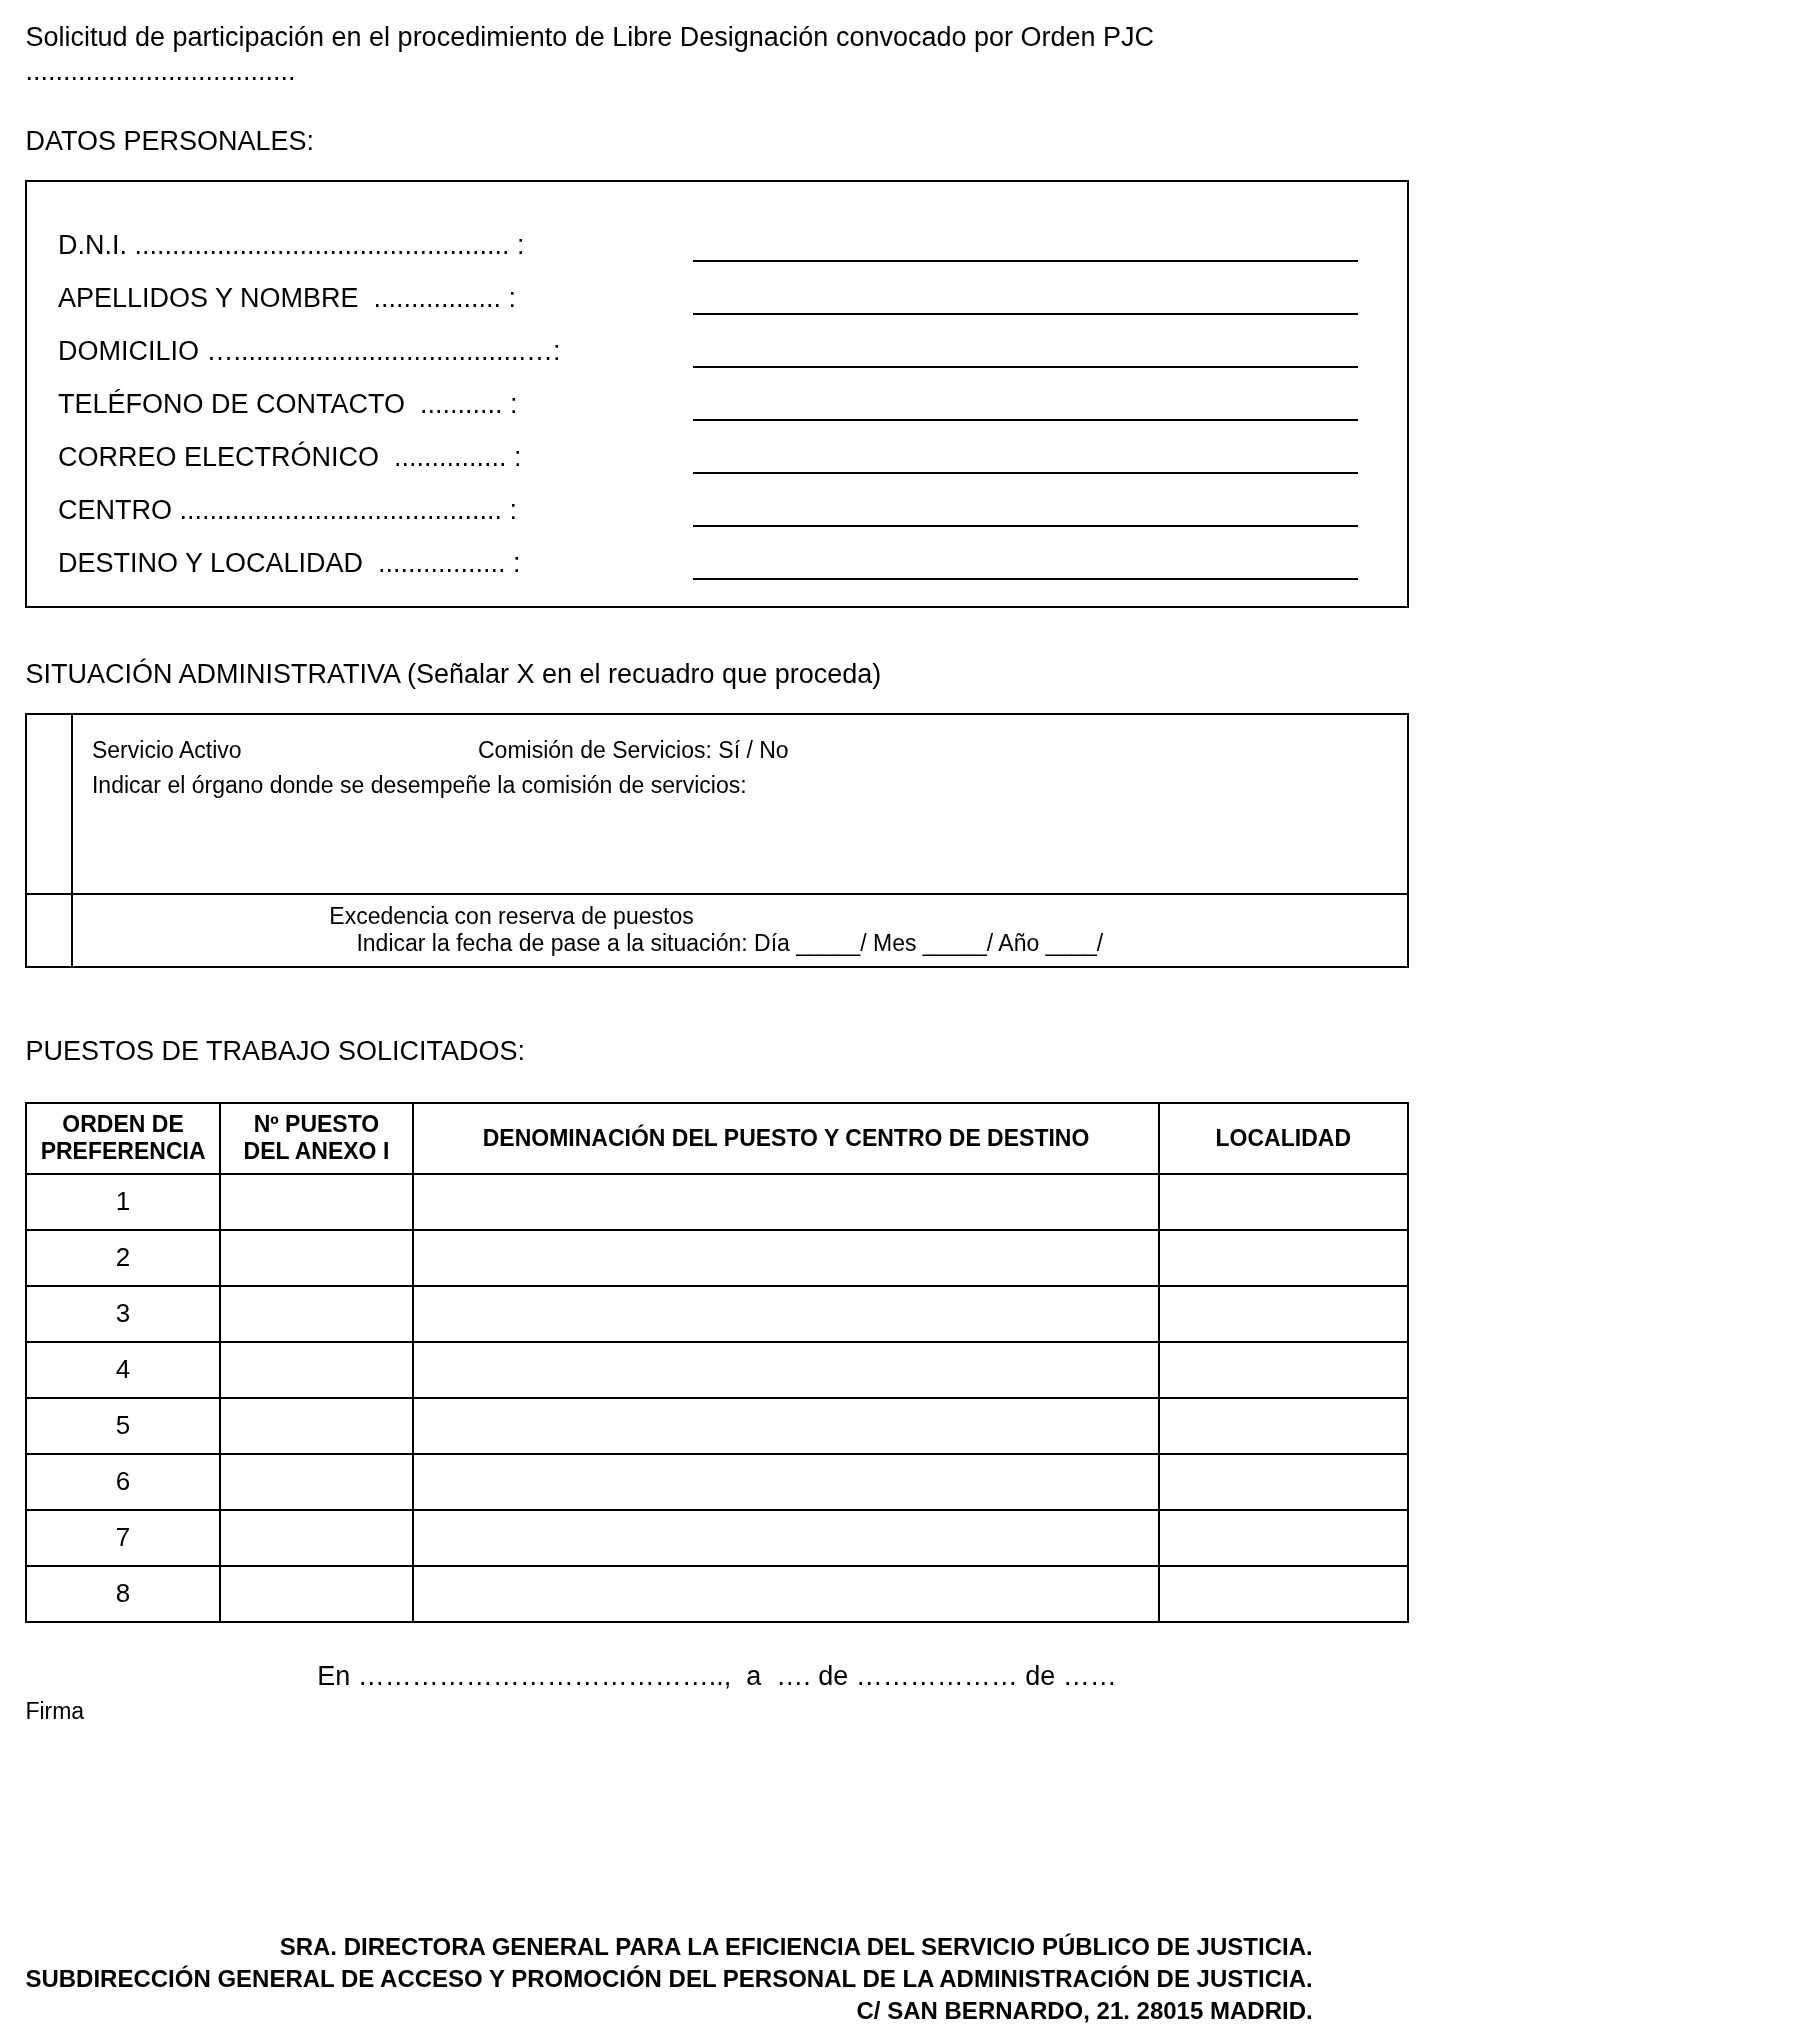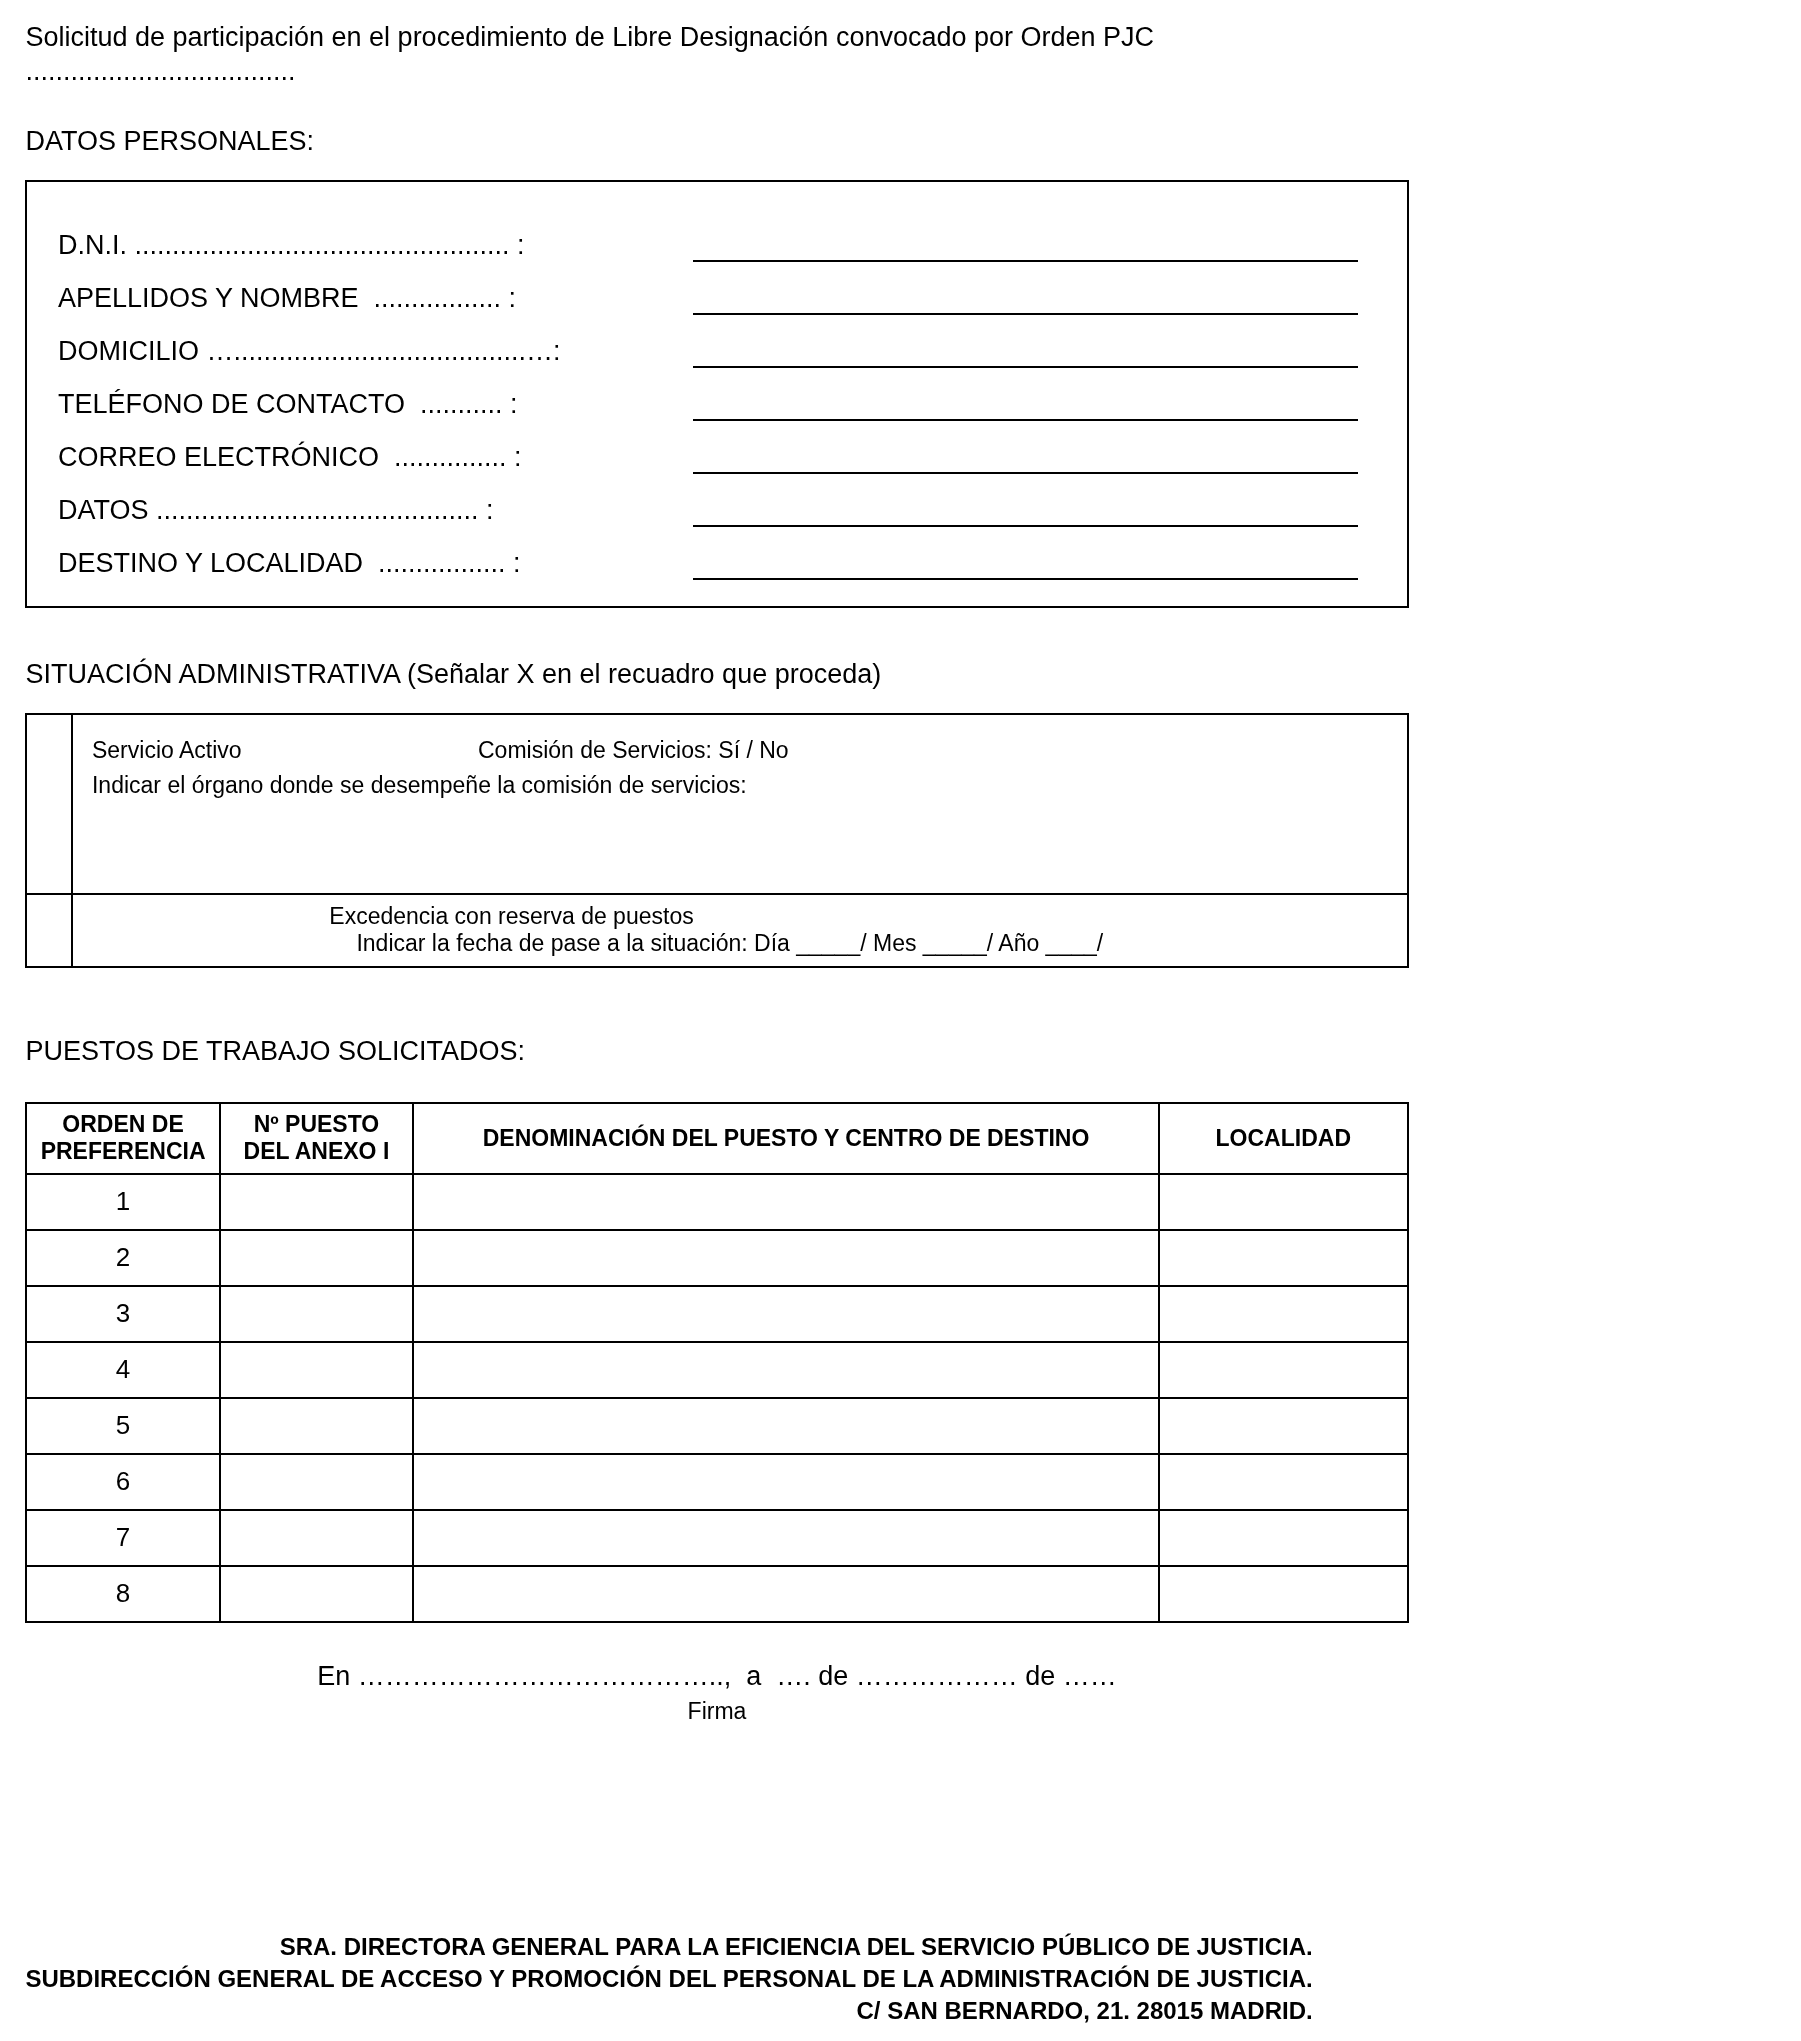--- a/index.html
+++ b/index.html
@@ -102,21 +102,20 @@
   .col-c3 { width: 54%; }
   .col-c4 { width: 18%; }
   
   .sig-line {
     text-align: center;
     font-size: 27px;
     margin-top: 6.8px;
     white-space: pre-wrap;
   }
   .firma {
-    text-align: center;
     font-size: 23px;
     margin-top: 6.8px;
   }
   
   .footer {
     position: absolute;
     left: 25.4px;
     bottom: 15.3px;
     font-size: 24px;
     font-weight: bold;
@@ -148,21 +147,21 @@
     </div>
     <div class="field-row">
       <span class="field-label">TELÉFONO DE CONTACTO  ........... :</span>
       <span class="field-line"></span>
     </div>
     <div class="field-row">
       <span class="field-label">CORREO ELECTRÓNICO  ............... :</span>
       <span class="field-line"></span>
     </div>
     <div class="field-row">
-      <span class="field-label">DATOS ........................................... :</span>
+      <span class="field-label">CENTRO ........................................... :</span>
       <span class="field-line"></span>
     </div>
     <div class="field-row">
       <span class="field-label">DESTINO Y LOCALIDAD  ................. :</span>
       <span class="field-line"></span>
     </div>
   </div>
 
   <div class="section-heading">SITUACIÓN ADMINISTRATIVA (Señalar X en el recuadro que proceda)</div>
 

